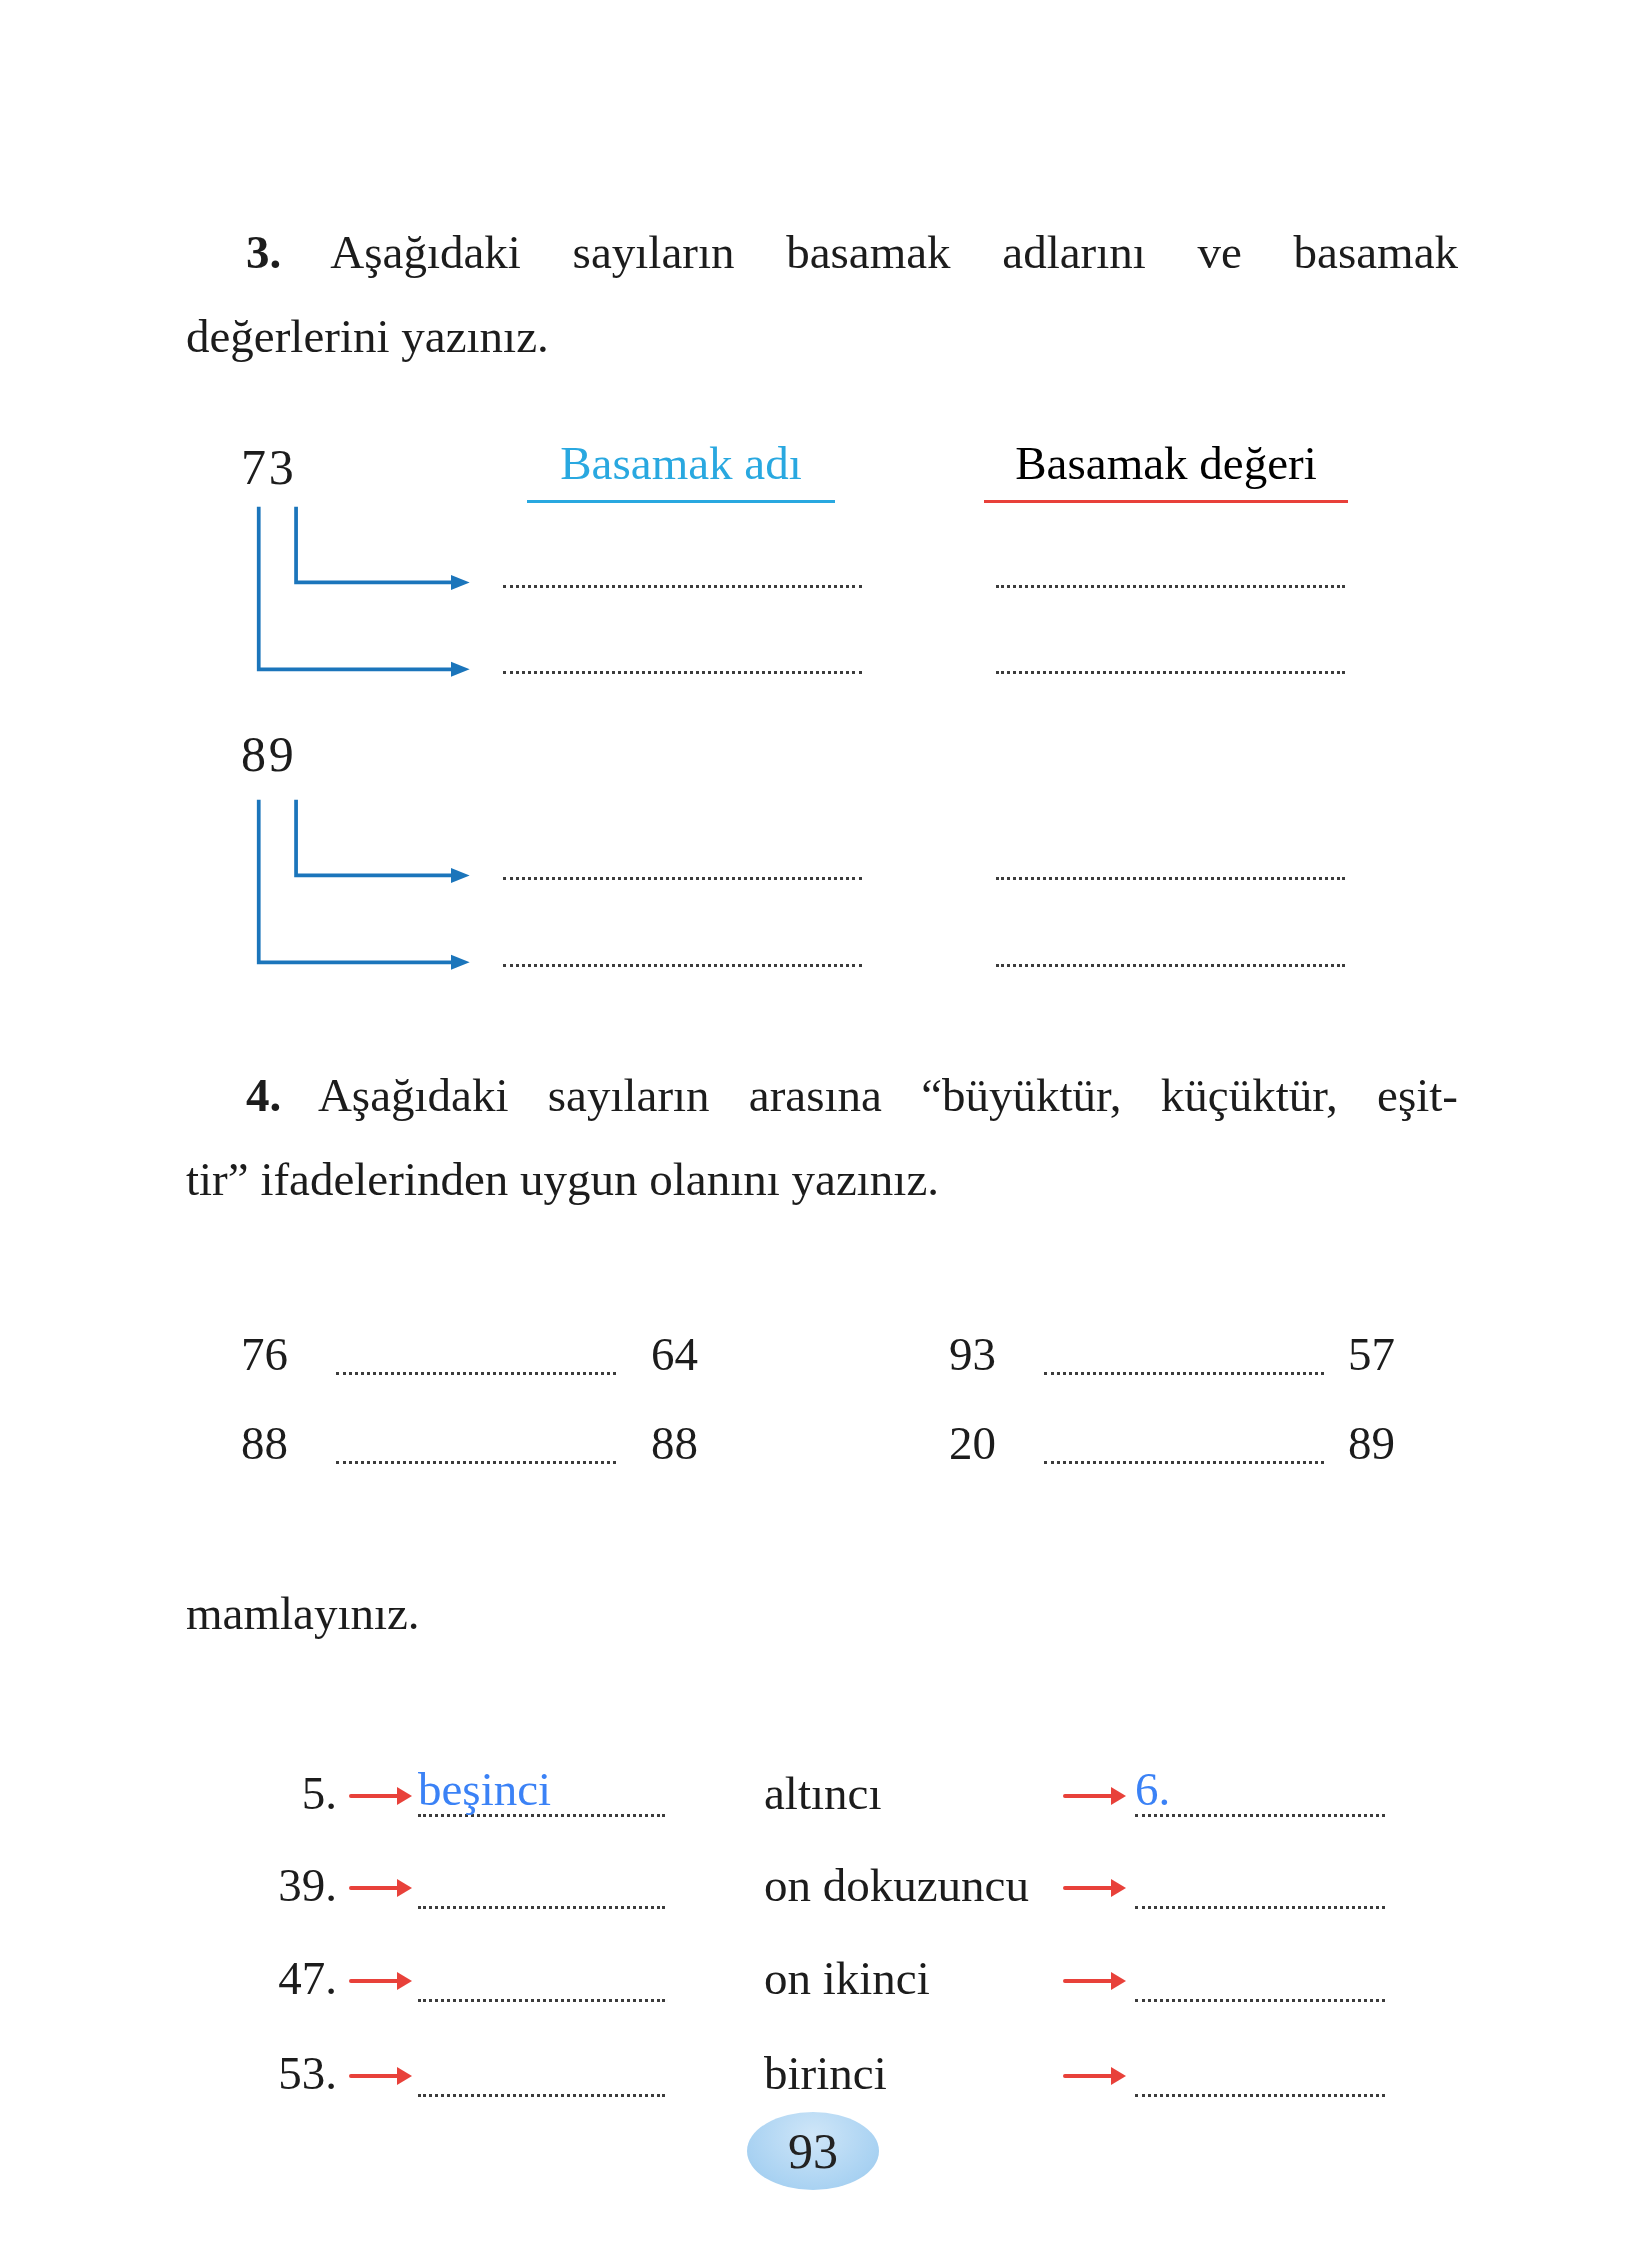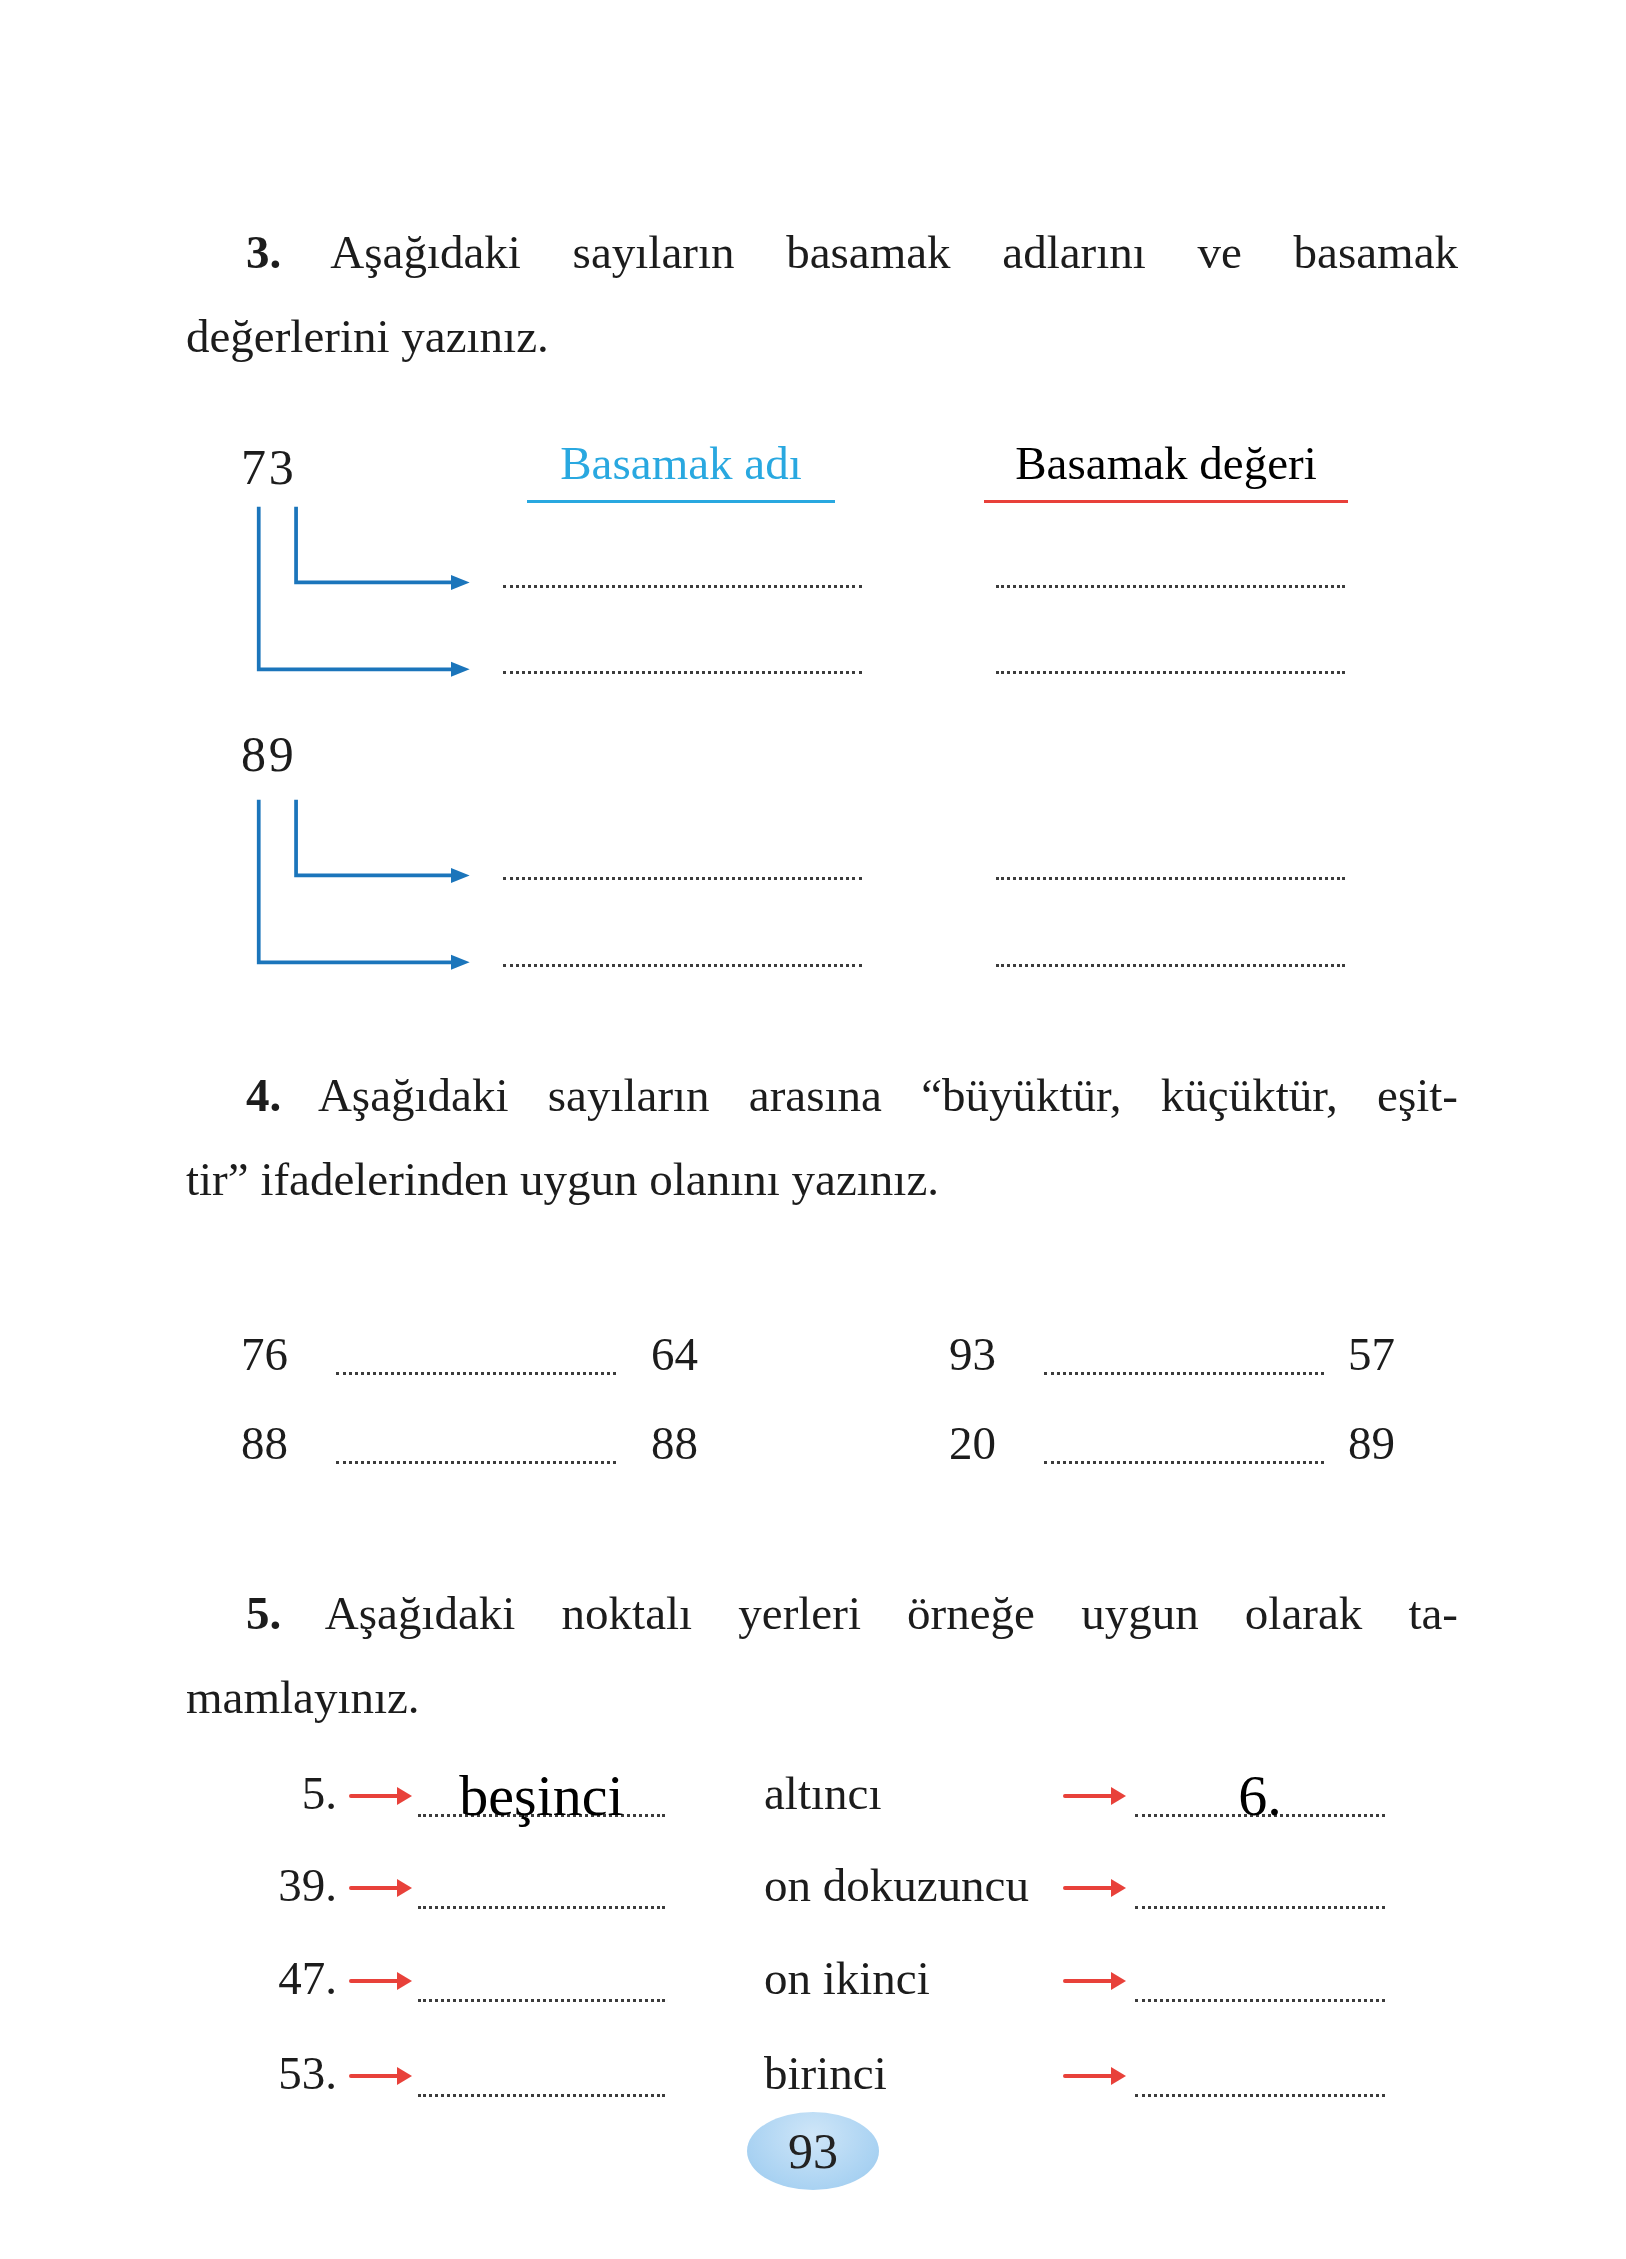--- a/index.html
+++ b/index.html
@@ -81,23 +81,23 @@
     right: -13px;
     top: -7.5px;
     width: 0; height: 0;
     border-left: 15px solid #e8413a;
     border-top: 9.3px solid transparent;
     border-bottom: 9.3px solid transparent;
   }
   .answer {
     position: absolute;
     top: -3.7px;
-    color: #000000;
-    font-size: 58px;
-    text-align: center;
+    color: #3b82f6;
+    font-size: 47px;
+    text-align: left;
     white-space: nowrap;
   }
   .badge {
     position: absolute;
     left: 747px;
     top: 2112px;
     width: 132px;
     height: 78px;
     border-radius: 50%;
     background: radial-gradient(ellipse at 50% 30%, #cfe6f8 0%, #a9d2f2 70%, #9ac7ea 100%);
@@ -161,21 +161,20 @@
   <div class="ex4-row" style="top:1416px">
     <span class="pos" style="left:241px">88</span>
     <span class="blank2" style="left:336px; width:280px"></span>
     <span class="pos" style="left:651px">88</span>
     <span class="pos" style="left:949px">20</span>
     <span class="blank2" style="left:1044px; width:280px"></span>
     <span class="pos" style="left:1348px">89</span>
   </div>
 
   <div class="para" style="top:1571px">
-    <div class="line first"><span class="exnum">5.</span> <span>Aşağıdaki noktalı yerleri örneğe uygun olarak ta-</span></div>
     <div class="line">mamlayınız.</div>
   </div>
 
   <div class="ex5-row" style="top:1766px">
     <span class="ord">5.</span>
     <span class="rarrow" style="left:349px; top:28px; width:50px"></span>
     <span class="blank2" style="left:418px; top:48px; width:247px"></span>
     <span class="answer" style="left:418px; width:247px">beşinci</span>
     <span class="pos" style="left:764px">altıncı</span>
     <span class="rarrow" style="left:1063px; top:28px; width:50px"></span>

